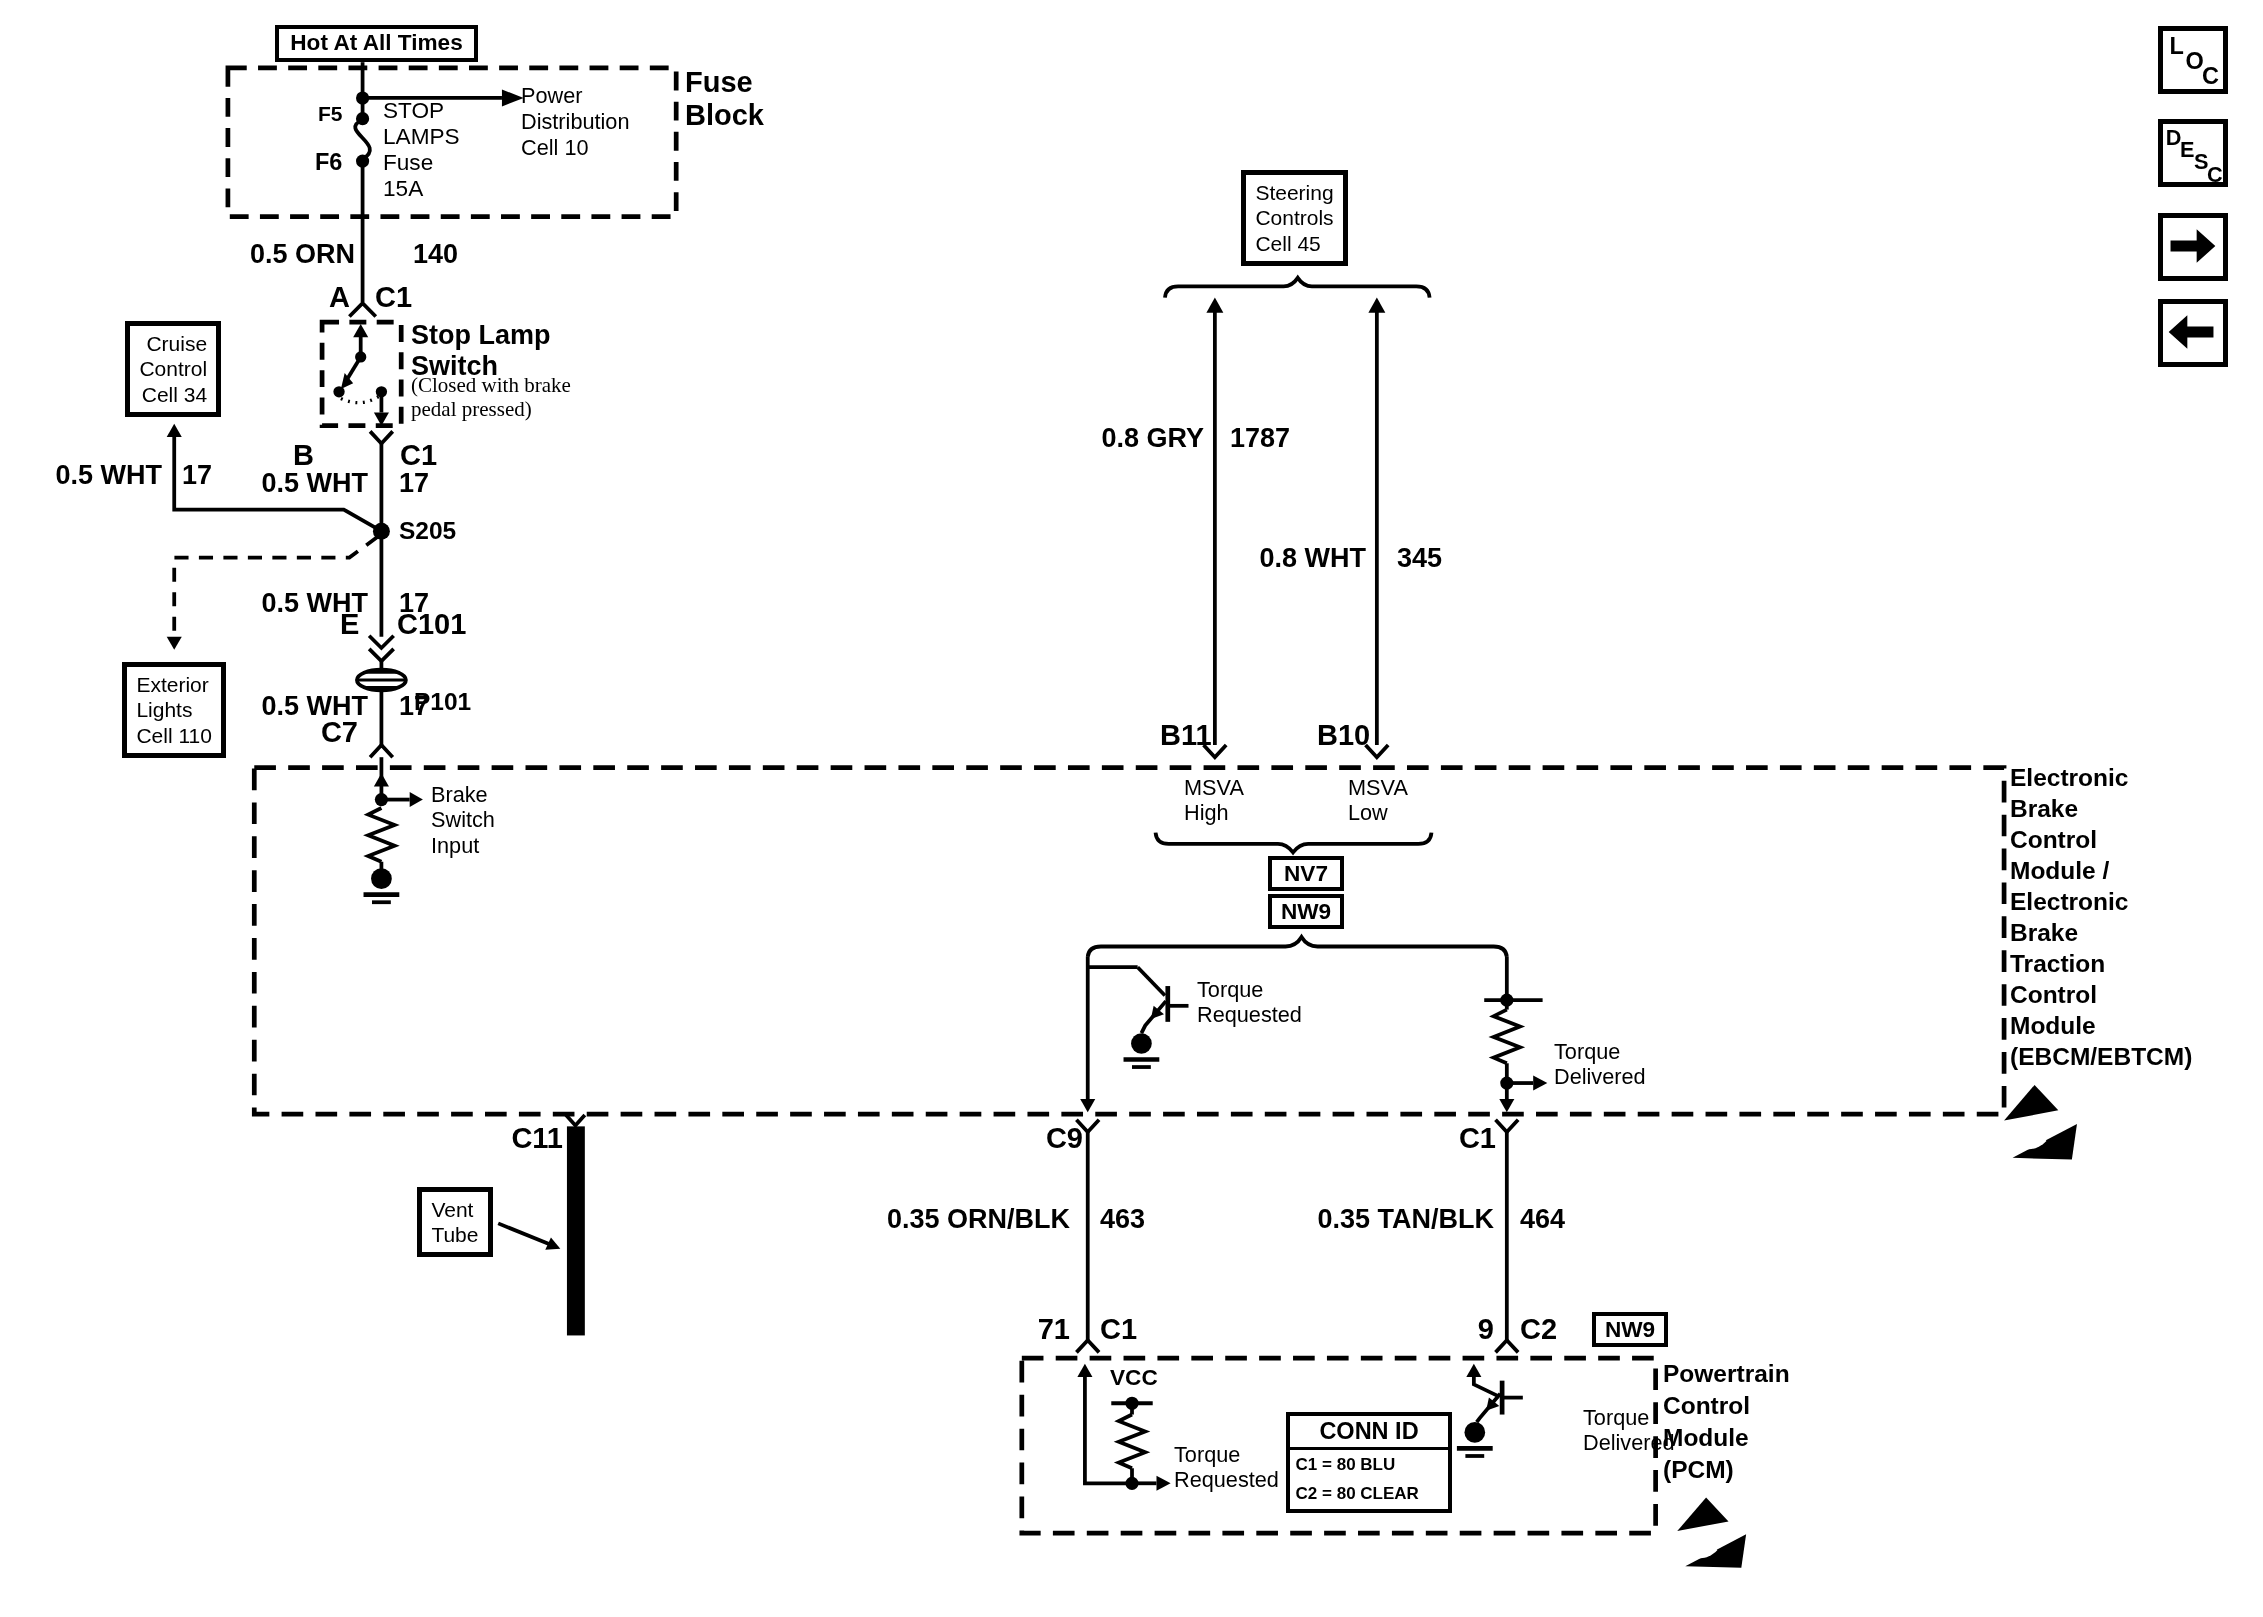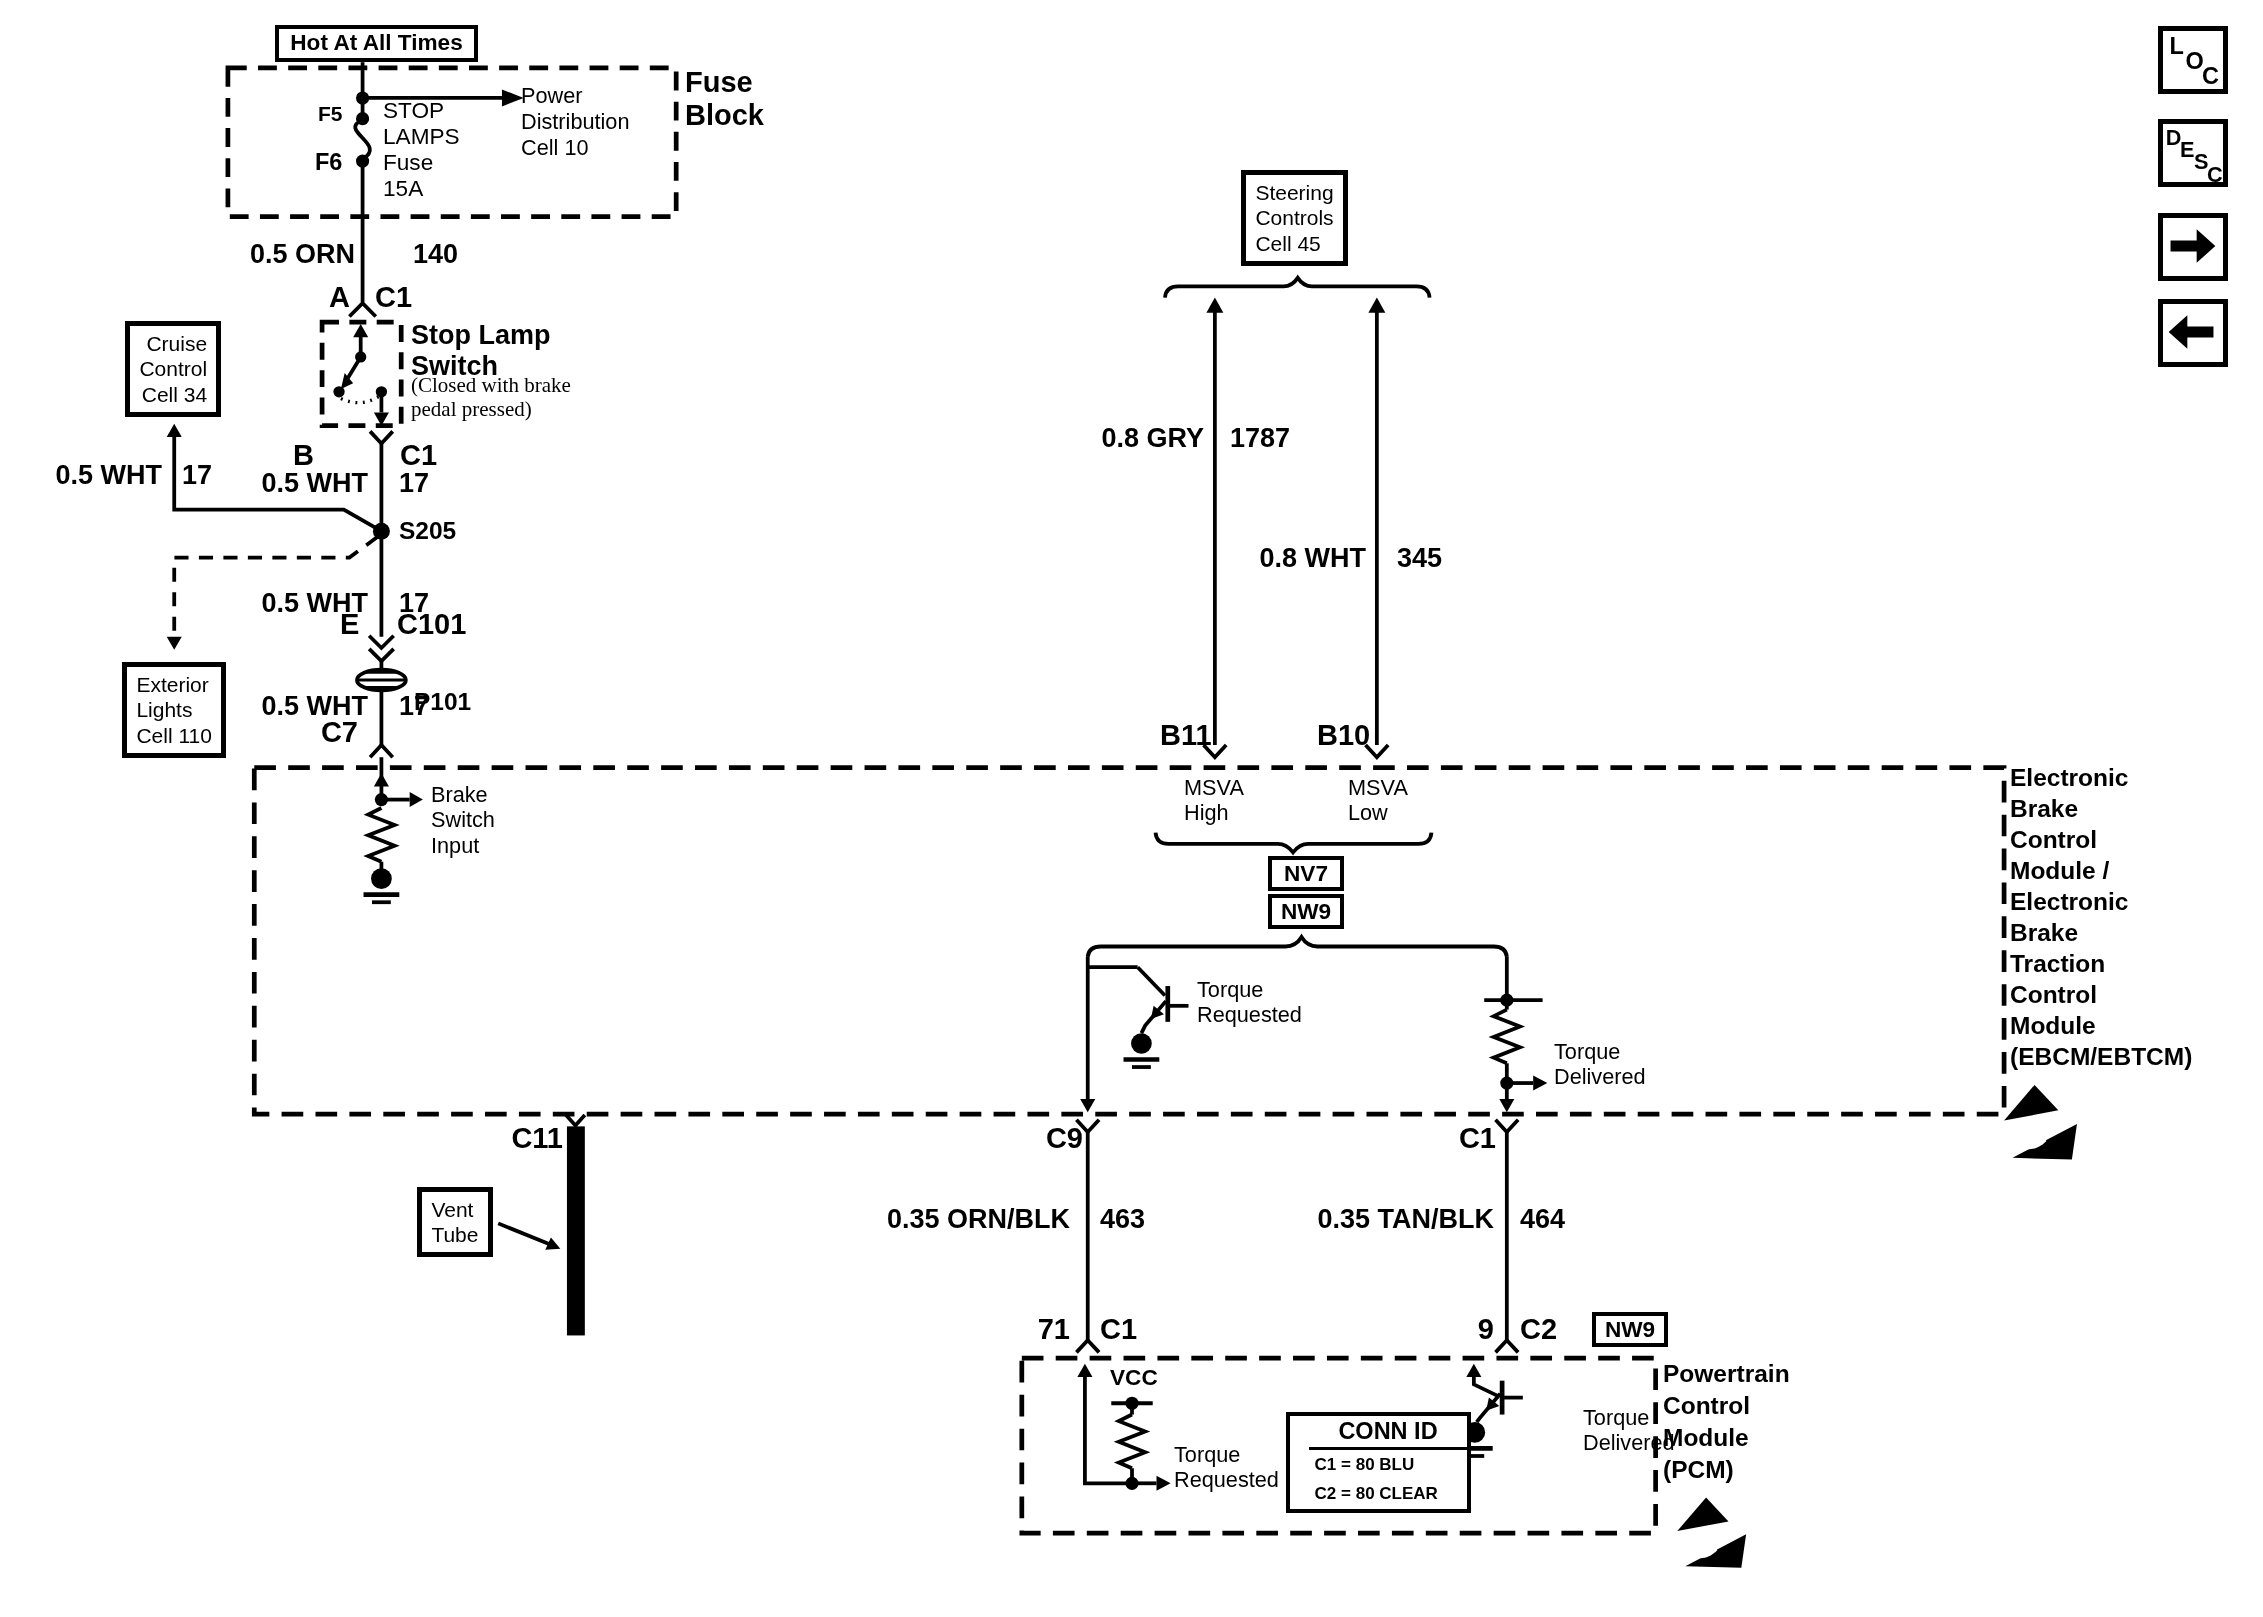--- a/index.html
+++ b/index.html
@@ -11,21 +11,21 @@
   .p{font-weight:bold;font-size:29px;}         
   .sig{font-size:21.7px;line-height:25.4px;}       
   .cellbox{position:absolute;border:5.6px solid #000;background:#fff;
            font-size:21px;line-height:25.4px;padding:4.7px 9.4px;}
   .tagbox{position:absolute;border:4.7px solid #000;background:#fff;text-align:center;
           font-weight:bold;font-size:22.6px;line-height:25.4px;padding:0.9px 7.5px;}
   .modname{font-weight:bold;font-size:24.5px;line-height:31px;}
   .btn{position:absolute;left:2158px;width:70px;height:68px;border:5.6px solid #000;
        background:#fff;box-sizing:border-box;cursor:pointer;}
   .btn span{position:absolute;font-weight:bold;}
-  .connid{position:absolute;left:1286px;top:1412px;width:158px;border:4.7px solid #000;background:#fff;padding-left:19px;}
+  .connid{position:absolute;left:1286px;top:1412px;width:158px;border:4.7px solid #000;background:#fff;}
   .connid .hdr{font-weight:bold;font-size:23.5px;text-align:center;padding:1.9px 0;
                border-bottom:3.8px solid #000;}
   .connid .row{font-weight:bold;font-size:17px;line-height:28px;padding:0.9px 5.6px;}
 </style>
 </head>
 <body>
 
 <div id="stage">
 
 <svg id="wiring" width="2264" height="1618" viewBox="0 0 2404 1718">

